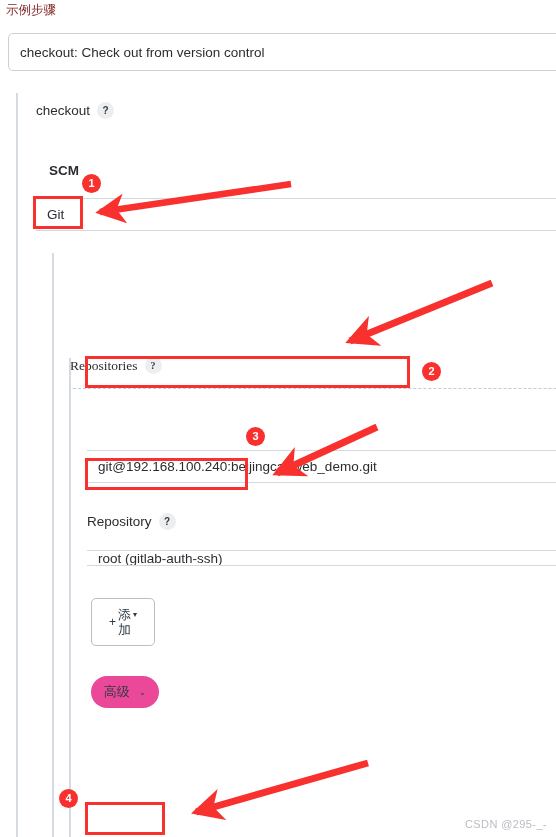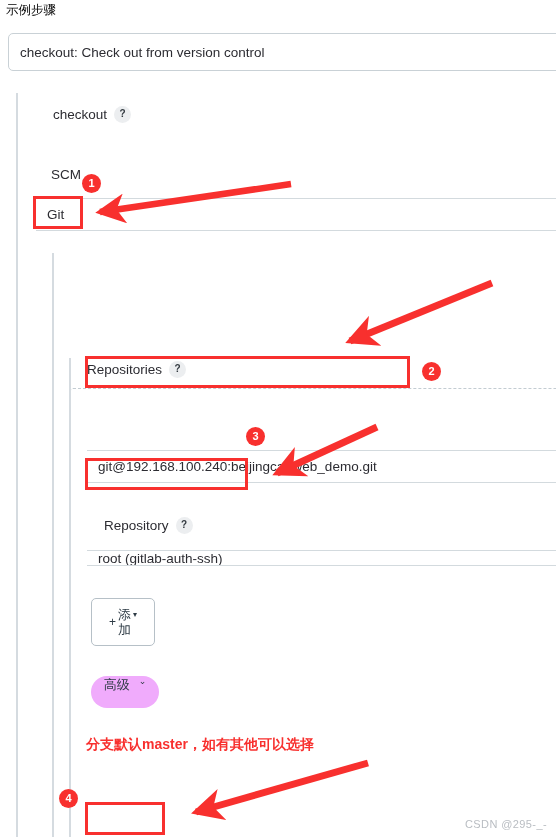--- a/index.html
+++ b/index.html
@@ -21,21 +21,21 @@
     width: 556px;
     height: 837px;
   }
 
   
   .top-label {
     position: absolute;
     left: 6px;
     top: 0px;
     font-size: 12.5px;
-    color: #000000;
+    color: #7f1d1d;
     line-height: 20px;
   }
 
   
   .step-select {
     position: absolute;
     left: 8px;
     top: 33px;
     width: 556px;
     height: 38px;
@@ -78,22 +78,21 @@
     border-left: 2px solid #d5dbe0;
     box-sizing: border-box;
   }
 
   
   .lbl {
     position: absolute;
     font-size: 13.5px;
     color: #2c2c32;
     white-space: nowrap;
-    line-height: 24px;
-    margin-left: 17px;
+    line-height: 16px;
   }
 
   
   .help {
     display: inline-flex;
     align-items: center;
     justify-content: center;
     width: 17px;
     height: 17px;
     border-radius: 50%;
@@ -163,24 +162,25 @@
     font-size: 8px;
     color: #2e3b45;
     align-self: flex-start;
     margin-top: 11px;
   }
   .pill {
     position: absolute;
     box-sizing: border-box;
     border: none;
     border-radius: 16px;
-    background: #f0abfc;
+    background: #ec4899;
     color: #2e3b45;
     font-size: 13px;
     display: flex;
+    align-items: center;
     justify-content: center;
     gap: 9px;
   }
   .pill .caret {
     font-size: 9px;
     color: #2e3b45;
   }
 
   
   .redbox {
@@ -245,27 +245,27 @@
   <div class="top-label">示例步骤</div>
 
   <div class="step-select">checkout: Check out from version control</div>
 
   <div class="lvl1">
 
     <div class="lbl" style="left:18px; top:10px;">
       <span>checkout</span><span class="help">?</span>
     </div>
 
-    <div class="lbl" style="left:16px; top:70px;">SCM</div>
+    <div class="lbl" style="left:31px; top:70px;font-weight:bold;">SCM</div>
 
     <div class="uline" style="left:18px; top:105px; width:540px; height:33px;">Git</div>
 
     <div class="lvl2">
 
-      <div class="lbl" style="left:16px; top:105px;">
+      <div class="lbl" style="left:16px; top:105px;font-family:Liberation Serif, serif;">
         <span>Repositories</span><span class="help">?</span>
       </div>
 
       <div class="dashed" style="left:16px; top:135px; width:506px; height:498px;"></div>
 
       <div class="lvl3">
 
         <div class="uline" style="left:16px; top:92px; width:470px; height:33px;">git@192.168.100.240:beijingcar/web_demo.git</div>
 
         <div class="lbl" style="left:16px; top:156px;">
@@ -295,21 +295,20 @@
   <div class="redbox" style="left:33px; top:196px; width:50px; height:33px;"></div>
   <div class="redbox" style="left:85px; top:356px; width:325px; height:32px;"></div>
   <div class="redbox" style="left:85px; top:458px; width:163px; height:32px;"></div>
   <div class="redbox" style="left:85px; top:802px; width:80px; height:33px;"></div>
 
   <div class="badge" style="left:82px; top:174px;">1</div>
   <div class="badge" style="left:422px; top:362px;">2</div>
   <div class="badge" style="left:246px; top:427px;">3</div>
   <div class="badge" style="left:59px; top:789px;">4</div>
 
-  <div class="redtext" style="left:86px; top:736px;">分支默认master，如有其他可以选择</div>
 
   <svg class="arrows" viewBox="0 0 556 837">
     <defs>
       <marker id="ah" viewBox="0 0 10 10" refX="8.4" refY="5" markerWidth="4.6" markerHeight="4.6" orient="auto-start-reverse">
         <path d="M 0 0 L 10 5 L 0 10 L 2.8 5 z" fill="#f8302e"></path>
       </marker>
     </defs>
 
     <path d="M 291 184 L 100 212" stroke="#f8302e" stroke-width="6.5" fill="none" marker-end="url(#ah)" stroke-linecap="butt"></path>
 

